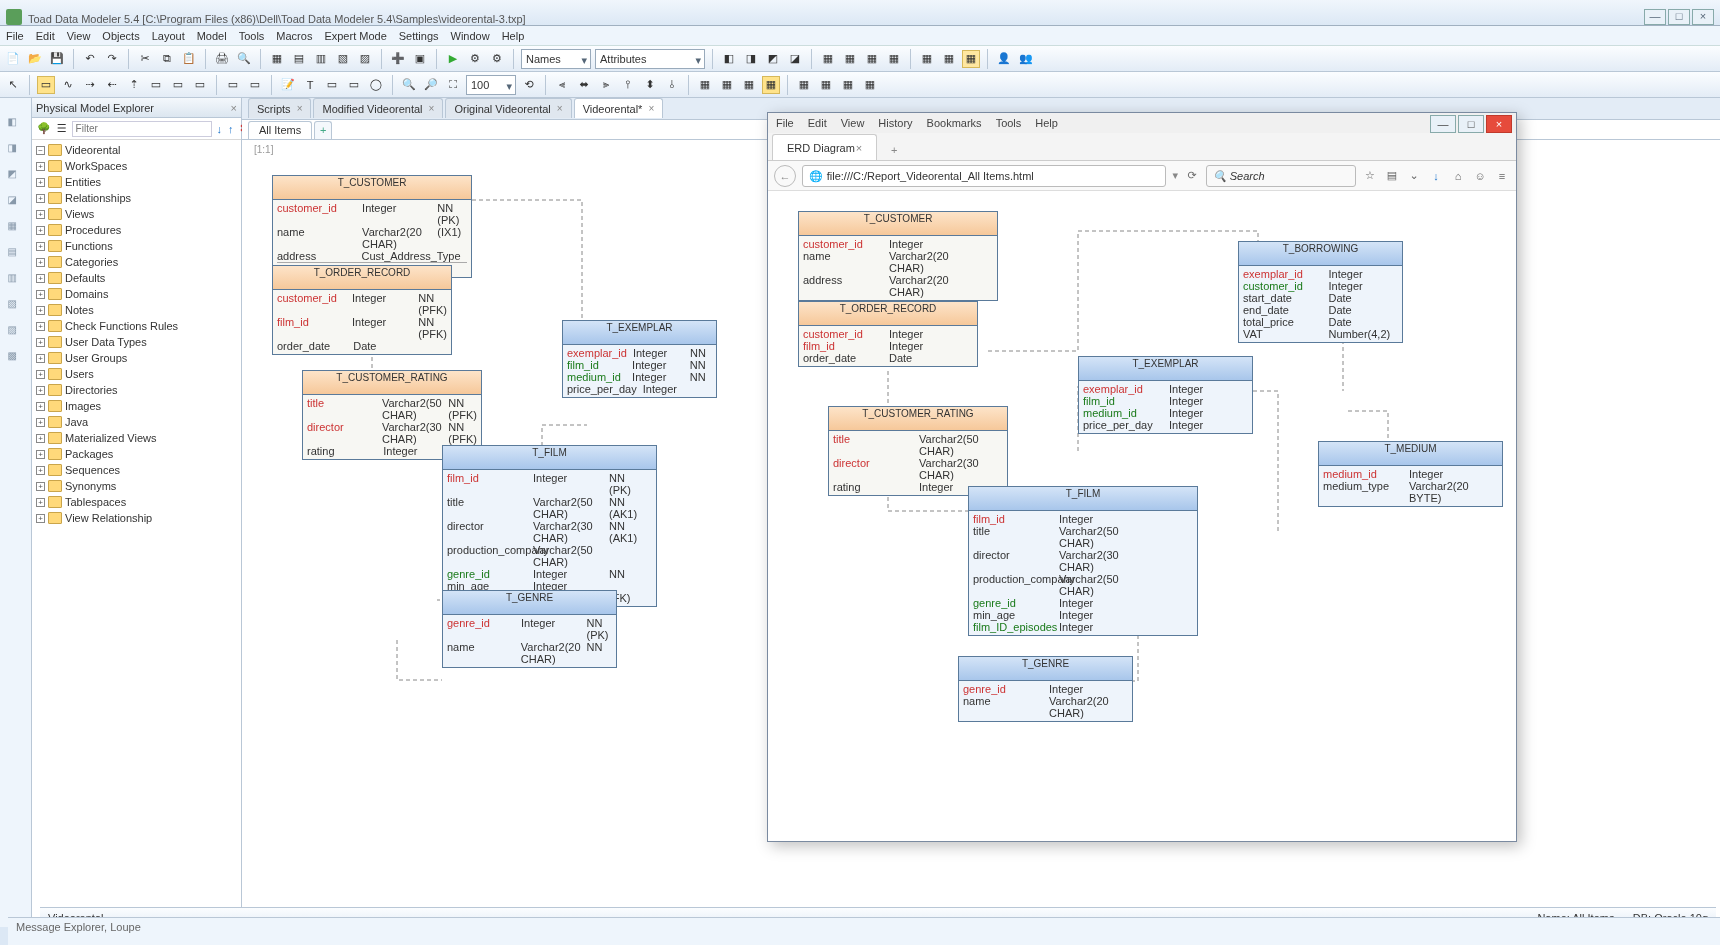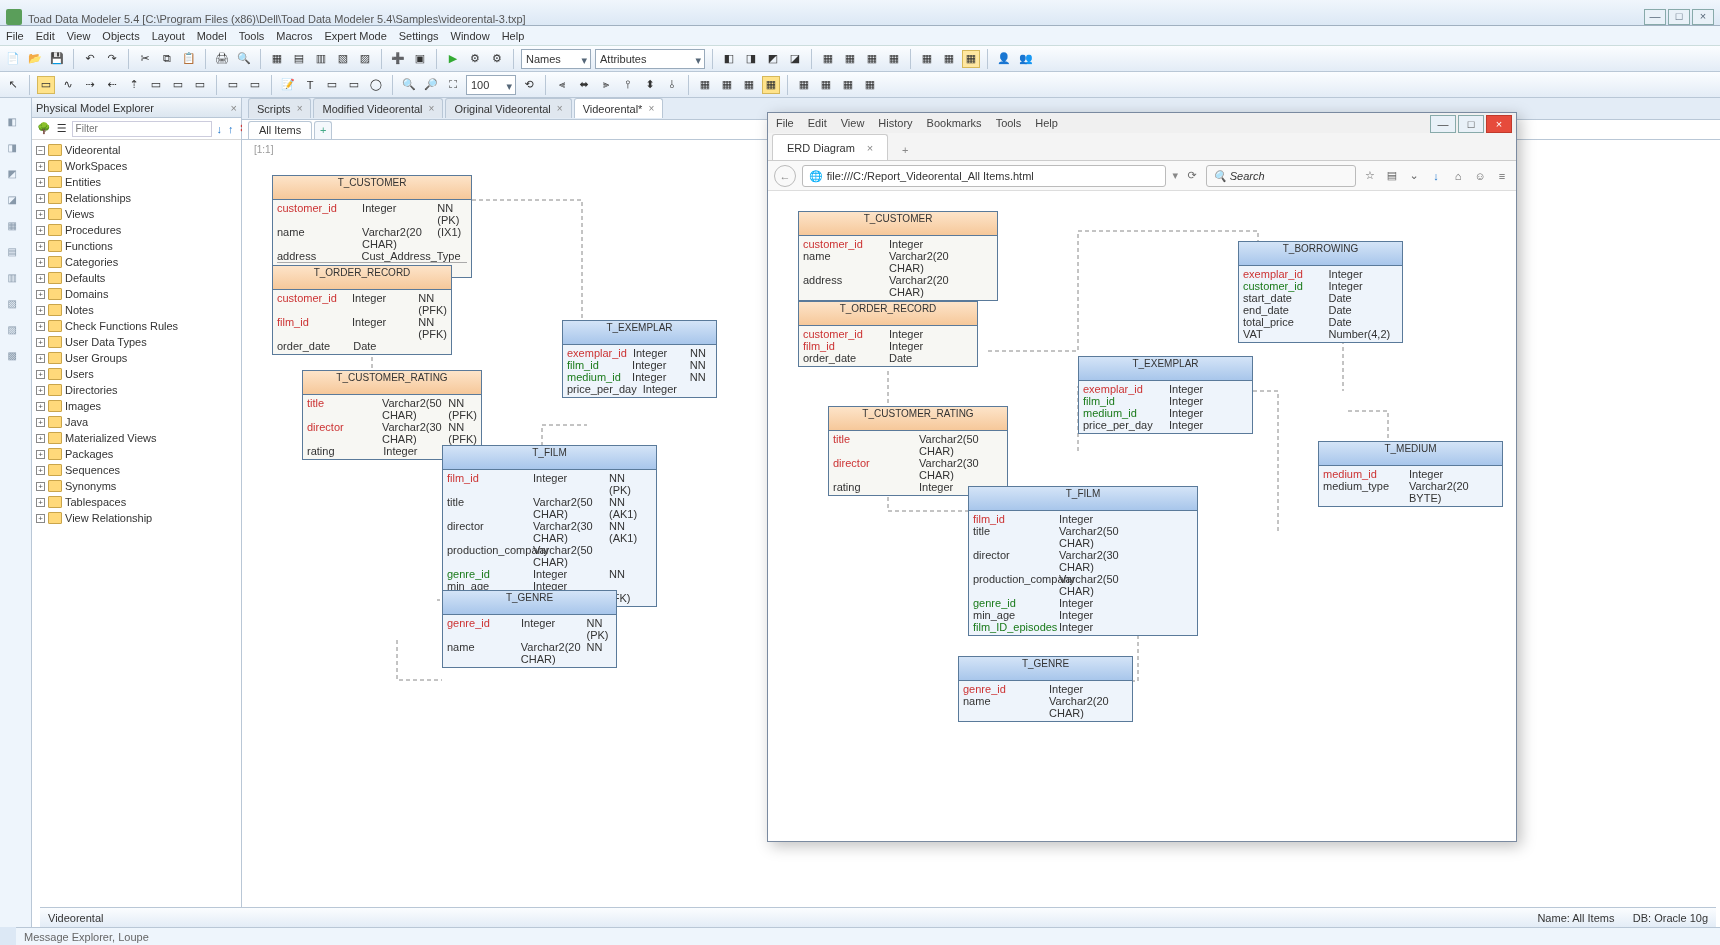--- a/index.html
+++ b/index.html
@@ -42,29 +42,29 @@
 .canvas .zoom{position:absolute;top:4px;left:12px;color:#999;font-size:10px}
 .erd{position:absolute;border:1px solid #5a7a9a}
 .erd .eh{background:linear-gradient(#fde4c9,#f6c89a);height:24px;text-align:center;font-size:10px;line-height:14px;border-bottom:1px solid #5a7a9a}
 .erd.blue .eh{background:linear-gradient(#d4e4f7,#a8c6eb)}
 .erd .eb{background:#f7f7f3;padding:2px 4px}
 .erd.blue .eb{background:#eef4fb}
 .erd .row{display:flex;font-size:9px;line-height:12px;gap:6px}
 .erd .c1{width:80px}.erd .c2{width:70px}.erd .c3{width:30px}
 .pk{color:#c33}.fk{color:#1a7a1a}
 .statusbar{position:absolute;left:40px;right:4px;bottom:18px;height:20px;background:linear-gradient(#fbfdff,#e3ecf6);border-top:1px solid #b9c7d6;display:flex;align-items:center;padding:0 8px;justify-content:space-between}
-.footer{position:absolute;left:16px;right:0;bottom:0;height:18px;background:#eef5fc;border-top:1px solid #b9c7d6;padding:0 8px;line-height:18px;color:#666}
+.footer{position:absolute;left:8px;right:0;bottom:0;height:28px;background:#eef5fc;border-top:1px solid #b9c7d6;padding:0 8px;line-height:18px;color:#666}
 .browser{position:absolute;top:112px;left:767px;width:750px;height:730px;background:#fff;border:1px solid #7a8aa0;box-shadow:4px 4px 14px rgba(0,0,0,.25);display:flex;flex-direction:column}
 .browser .bmenu{height:20px;background:#f0f0f0;display:flex;gap:14px;padding:0 8px;align-items:center}
 .browser .bmenu span{color:#444}
 .browser .bwin{position:absolute;right:4px;top:2px;display:flex;gap:2px}
 .browser .bwin span{width:26px;height:18px;border:1px solid #8aa;background:#e9f1f8;text-align:center;line-height:16px}
 .browser .bwin .close{background:#e64b3c;color:#fff;border-color:#c0392b}
 .browser .btabs{height:28px;background:#f4f4f4;border-bottom:1px solid #ccc;display:flex;align-items:flex-end;padding:0 4px}
-.browser .btab{height:26px;padding:0 14px;border:1px solid #ccc;border-bottom:none;background:#fff;line-height:26px;border-radius:3px 3px 0 0;display:flex;gap:12px}
+.browser .btab{height:26px;padding:0 14px;border:1px solid #ccc;border-bottom:none;background:#fff;line-height:26px;border-radius:3px 3px 0 0;display:flex;gap:1px}
 .browser .newtab{width:26px;height:20px;text-align:center;line-height:20px;color:#888;margin-left:4px}
 .browser .addr{height:30px;background:#f9f9f9;border-bottom:1px solid #ddd;display:flex;align-items:center;padding:0 6px;gap:6px}
 .browser .addr .back{width:22px;height:22px;border:1px solid #bbb;border-radius:11px;text-align:center;line-height:20px;color:#888}
 .browser .addr .url{flex:1;height:22px;border:1px solid #bbb;border-radius:3px;padding:0 6px;line-height:20px;background:#fff;display:flex;align-items:center;gap:4px}
 .browser .addr .search{width:150px;height:22px;border:1px solid #bbb;border-radius:3px;padding:0 6px;line-height:20px;color:#999;font-style:italic}
 .browser .addr .ico{width:16px;text-align:center;color:#666}
 .browser .bcanvas{flex:1;background:#fff;position:relative;overflow:hidden}
 svg.lines{position:absolute;top:0;left:0;pointer-events:none}
 </style>
 </head>

